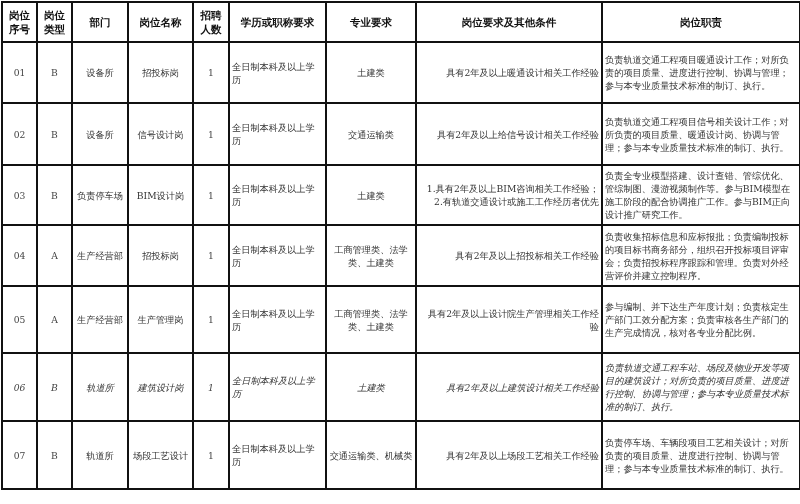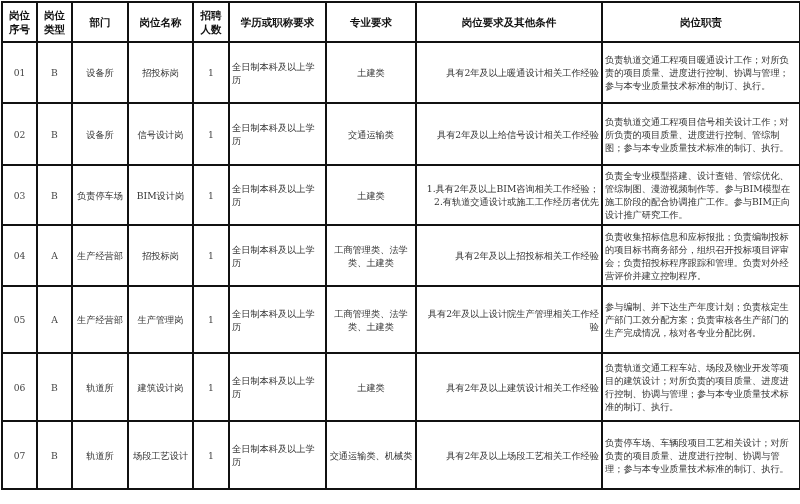--- a/index.html
+++ b/index.html
@@ -30,21 +30,21 @@
   td.c { text-align: center; }
   td.l { text-align: left; }
   td.num { font-size: 9px; color: #444; }
   td.req { white-space: pre-line; text-align: right; }
   td.duty { padding: 2px 3px; line-height: 13.5px; }
   tr.r1 td { height: 59px; }
   tr.r2 td { height: 60px; }
   tr.r3 td { height: 58px; margin-left: 42px; }
   tr.r4 td { height: 59px; margin-left: 15px; }
   tr.r5 td { height: 65px; }
-  tr.r6 td { height: 66px; }
+  tr.r6 td { height: 66px; font-style: italic; }
   tr.r7 td { height: 66px; }
 </style>
 </head>
 <body>
 
 <table class="jobs">
   <colgroup>
     <col style="width:35px">
     <col style="width:35px">
     <col style="width:56px">
@@ -82,21 +82,21 @@
     </tr>
     <tr class="r2">
       <td class="c num">02</td>
       <td class="c num">B</td>
       <td class="c">设备所</td>
       <td class="c">信号设计岗</td>
       <td class="c num">1</td>
       <td class="l">全日制本科及以上学历</td>
       <td class="c">交通运输类</td>
       <td class="l req">具有2年及以上给信号设计相关工作经验</td>
-      <td class="l duty">负责轨道交通工程项目信号相关设计工作；对所负责的项目质量、进度进行控制、管综制图；参与本专业质量技术标准的制订、执行。</td>
+      <td class="l duty">负责轨道交通工程项目信号相关设计工作；对所负责的项目质量、暖通设计岗、协调与管理；参与本专业质量技术标准的制订、执行。</td>
     </tr>
     <tr class="r3">
       <td class="c num">03</td>
       <td class="c num">B</td>
       <td class="c">负责停车场</td>
       <td class="c">BIM设计岗</td>
       <td class="c num">1</td>
       <td class="l">全日制本科及以上学历</td>
       <td class="c">土建类</td>
       <td class="l req">1.具有2年及以上BIM咨询相关工作经验；

